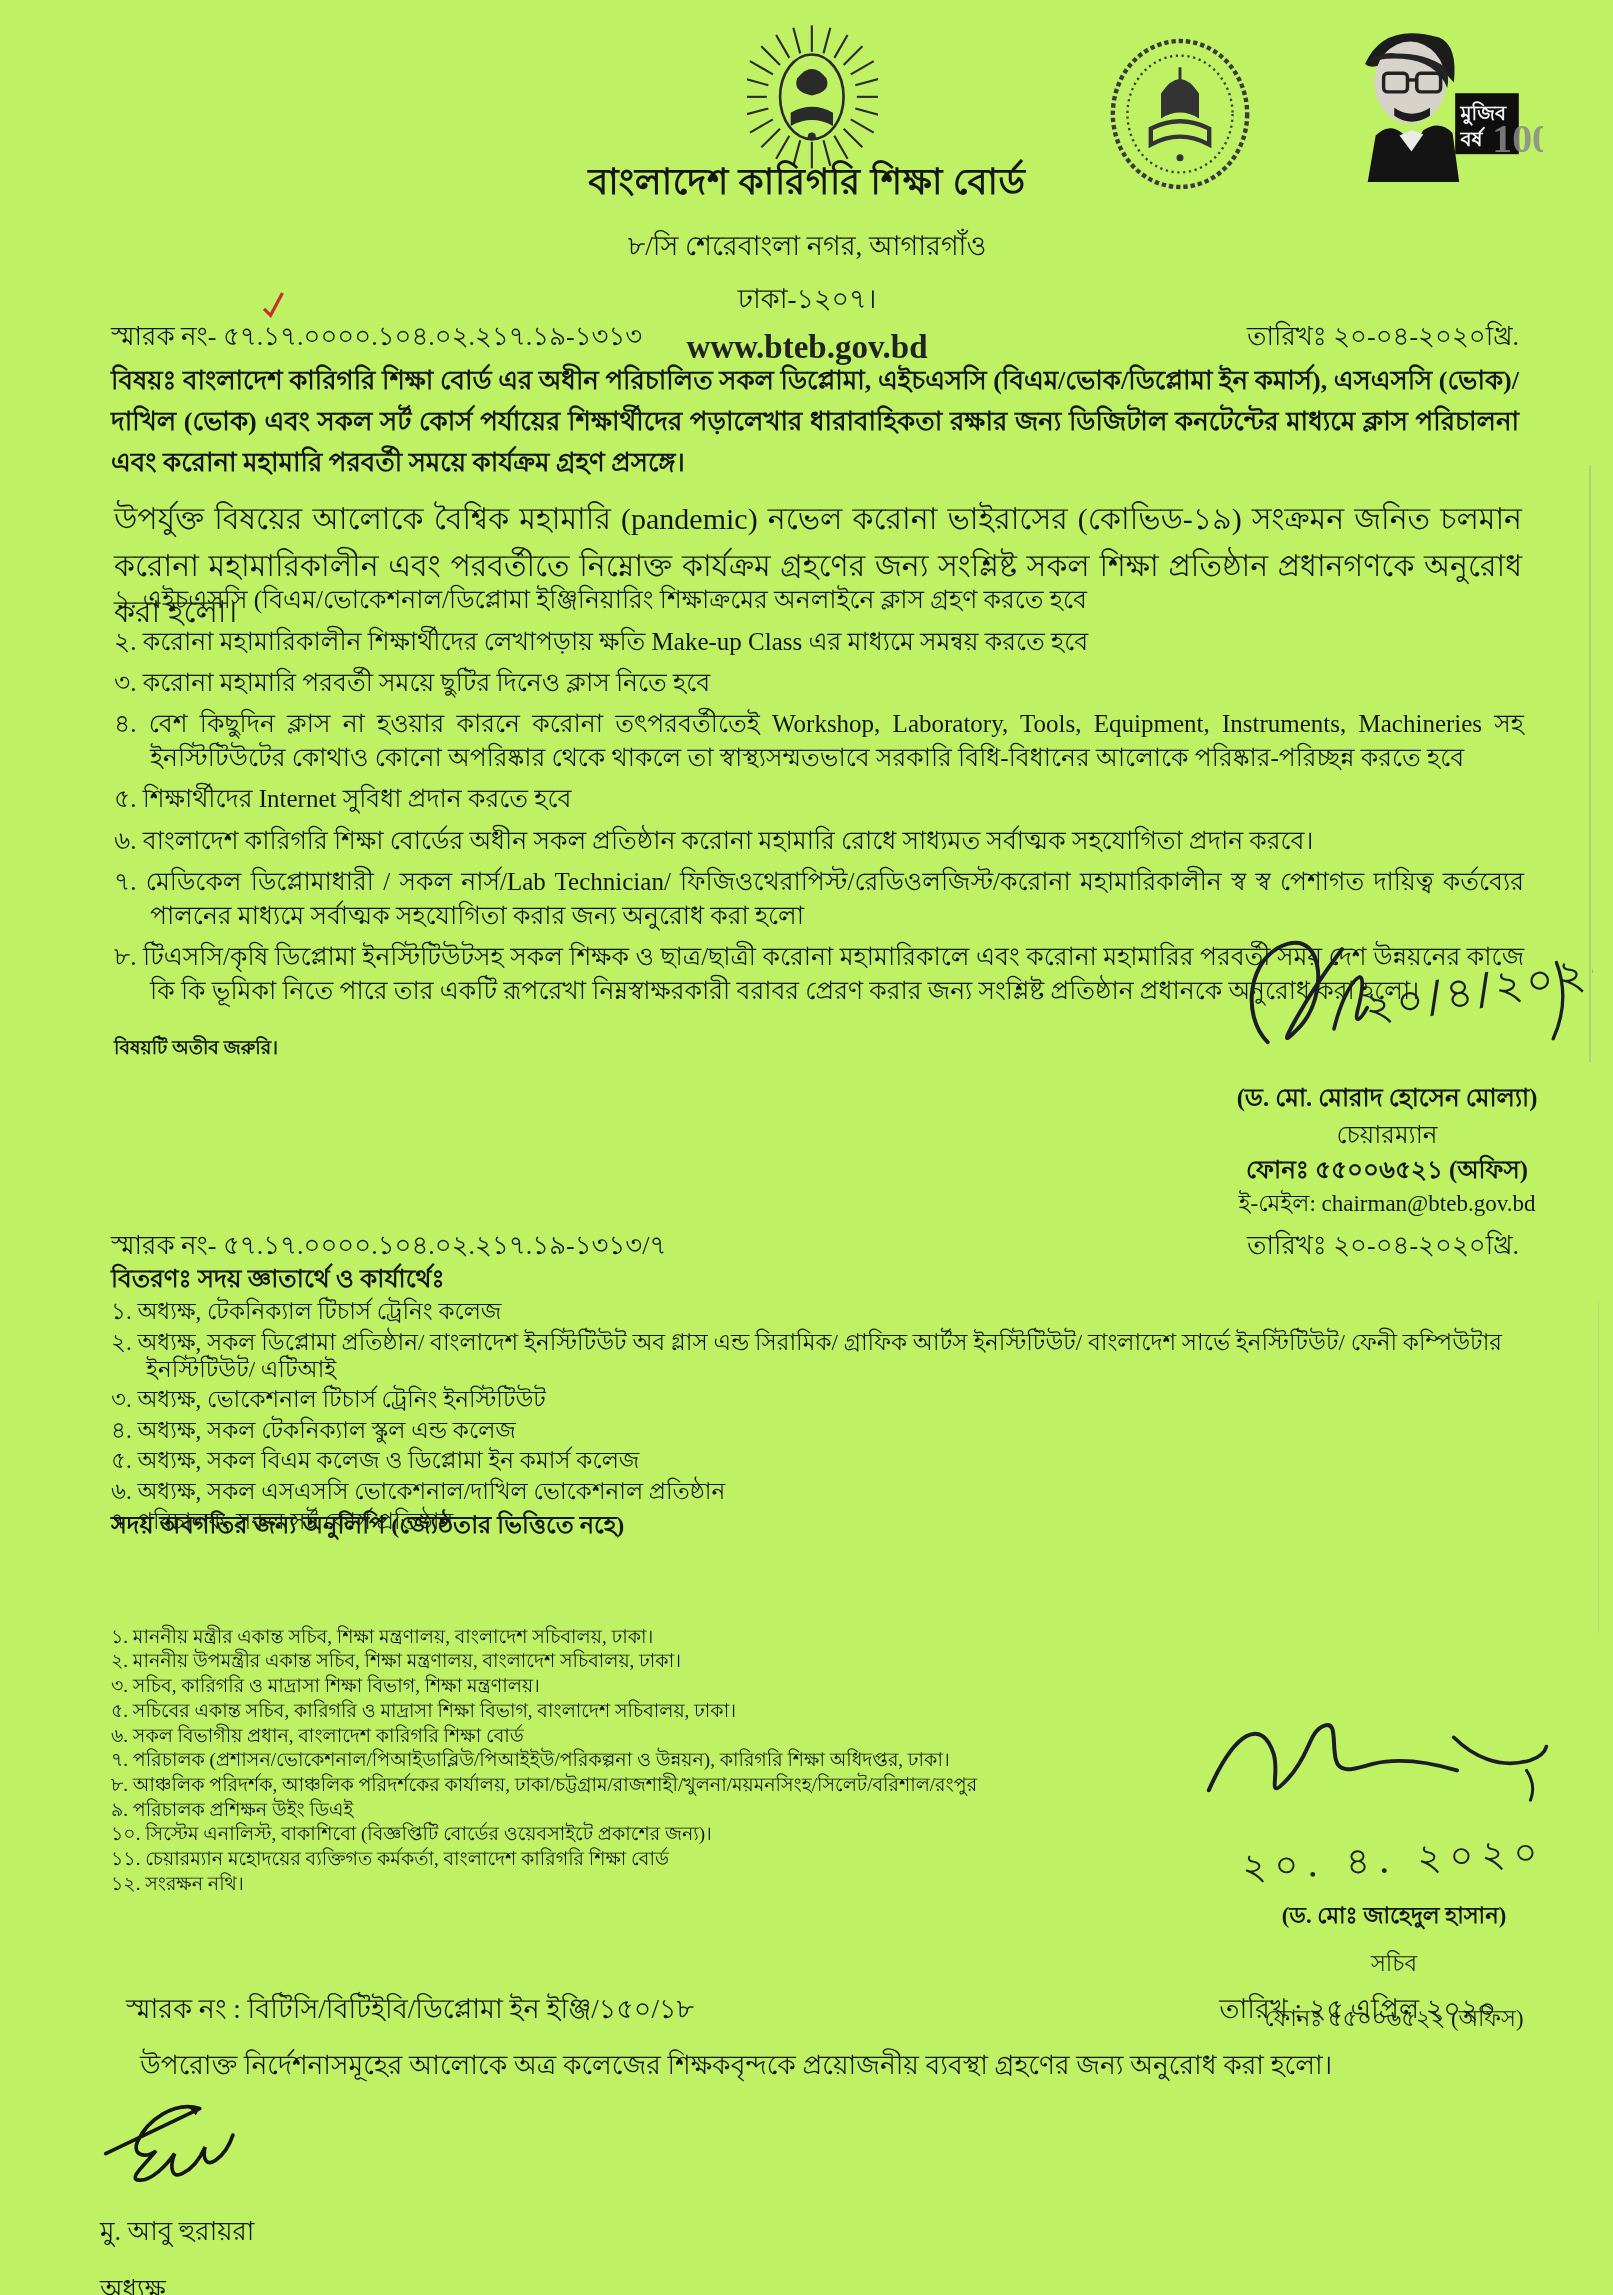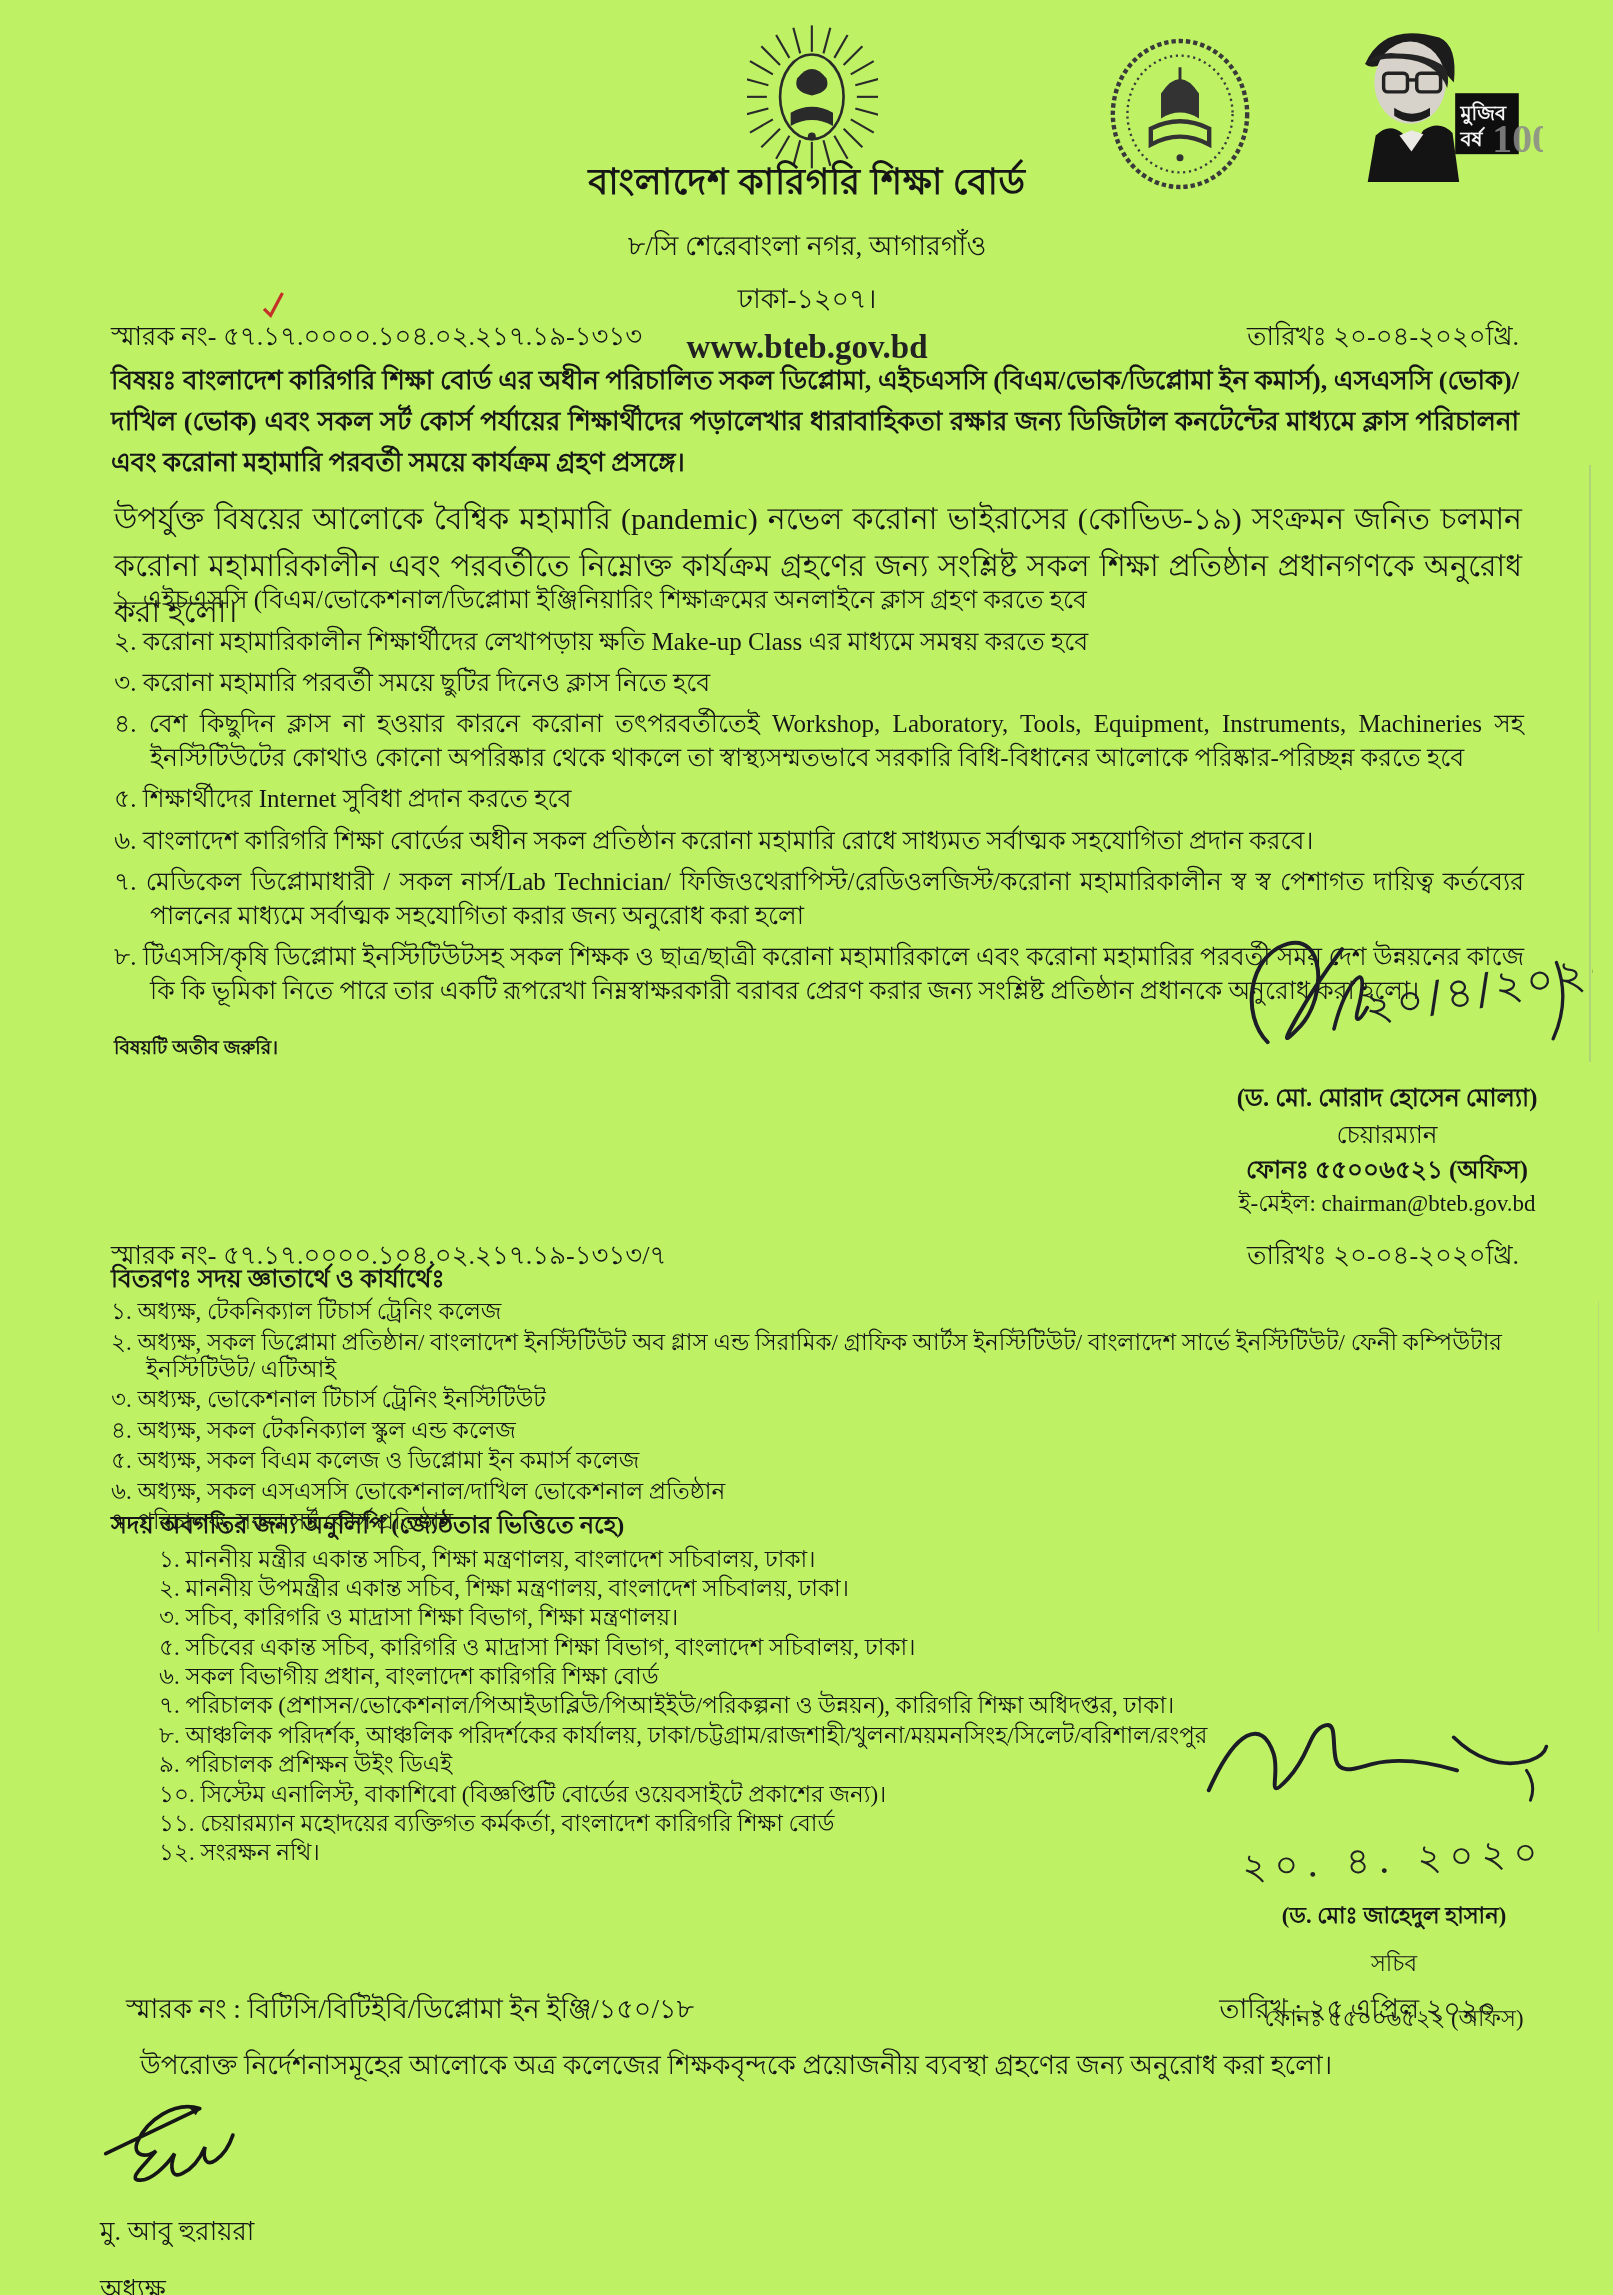--- a/index.html
+++ b/index.html
@@ -11,40 +11,40 @@
   .abs{position:absolute;}
   
   .hdr-center{left:0;top:154px;width:1614px;text-align:center;}
   .org-name{font-size:36px;font-weight:bold;letter-spacing:0.7px;}
   .addr{font-size:27px;margin-top:10.6px;}
   .addr2{font-size:27px;margin-top:8px;}
   .site{font-size:33px;margin-top:6.6px;font-weight:bold;color:#222;}
   
   .row{display:flex;justify-content:space-between;align-items:baseline;}
   .memo1{left:111px;top:316px;width:1408px;font-size:26px;}
-  .memo2{left:111px;top:1225px;width:1408px;font-size:26px;margin-top:10px;}
+  .memo2{left:111px;top:1225px;width:1408px;font-size:26px;}
   .memo3{left:126px;top:1988px;width:1370px;font-size:27px;}
   
   .subject{left:111px;top:360px;width:1408px;font-size:26px;font-weight:bold;line-height:1.58;text-align:justify;}
   .intro{left:114px;top:496px;width:1408px;font-size:30px;line-height:1.55;text-align:justify;}
   .directives{left:114px;top:576px;width:1410px;font-size:25px;line-height:1.36;}
   .directives .item{padding-left:36px;text-indent:-36px;margin-top:7.3px;text-align:justify;}
   .urgent{left:114px;top:1033px;font-size:19px;font-weight:bold;}
   
   .chair{left:1168px;top:916px;width:438px;text-align:center;font-size:24.6px;line-height:1.0;}
   .chair .nm{margin-top:4px;font-weight:bold;}
   .chair .tt{margin-top:12px;}
   .chair .ph{margin-top:10.6px;font-weight:bold;}
   .chair .em{margin-top:9.3px;font-size:23px;}
   
   .dist-h{left:111px;top:1260px;font-size:24.6px;font-weight:bold;}
   .dist{left:111px;top:1295px;width:1414px;font-size:23px;line-height:1.18;}
   .dist .item{padding-left:35px;text-indent:-35px;margin-top:3.3px;}
   .copies-h{left:111px;top:1506px;font-size:24px;font-weight:bold;}
-  .copies{left:111px;top:1544px;width:1420px;font-size:23px;line-height:1.16;margin-left:48px;}
+  .copies{left:111px;top:1623px;width:1420px;font-size:19px;line-height:1.16;}
   .copies .item{padding-left:38px;text-indent:-38px;margin-top:2.7px;}
   
   .sec{left:1195px;top:1691px;width:398px;text-align:center;font-size:22.6px;}
   .sec .hand{font-size:37px;letter-spacing:8px;transform:rotate(-3deg);font-family:"DejaVu Serif",serif;color:#222;}
   .sec .nm{margin-top:5.3px;font-weight:bold;}
   .sec .tt{margin-top:9.3px;}
   .sec .ph{margin-top:17px;font-weight:normal;}
   
   .closing{left:111px;top:2045px;width:1407px;font-size:26.5px;padding-left:29px;}
   .princ{left:100px;top:2090px;width:597px;font-size:26px;}

